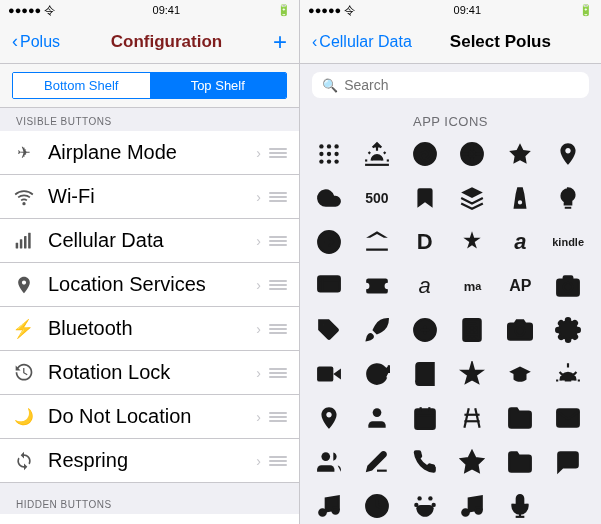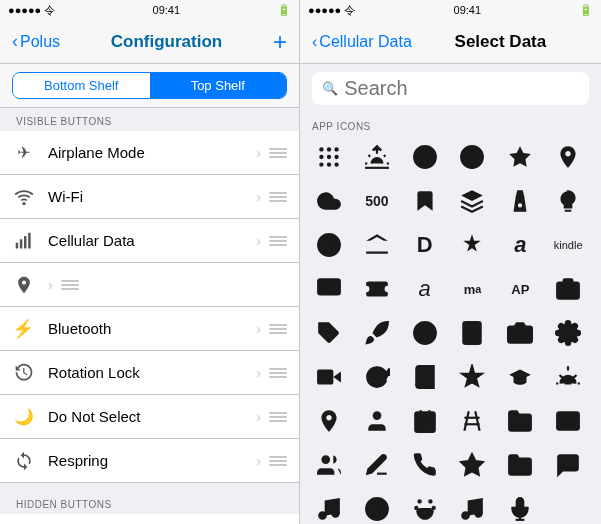--- a/index.html
+++ b/index.html
@@ -3,53 +3,53 @@
   <meta charset="utf-8">
   <style>
     * { margin: 0; padding: 0; box-sizing: border-box; }
     body { width: 601px; height: 524px; display: flex; font-family: -apple-system, 'Helvetica Neue', Arial, sans-serif; overflow: hidden; background: #fff; }
 
     
     .left-panel { width: 300px; height: 524px; background: #efeff4; display: flex; flex-direction: column; border-right: 1px solid #c8c7cc; }
     .left-header { background: #f7f7f7; border-bottom: 1px solid #c8c7cc; padding: 8px 12px; display: flex; align-items: center; justify-content: space-between; height: 44px; }
     .left-header-back { color: #007aff; font-size: 16px; display: flex; align-items: center; gap: 2px; cursor: pointer; }
     .left-header-back .chevron { font-size: 18px; }
-    .left-header-title-wrap { flex: 1; text-align: center; font-size: 17px; font-weight: 600; color: #0369a1; }
+    .left-header-title-wrap { flex: 1; text-align: center; font-size: 17px; font-weight: 600; color: #7f1d1d; }
     .left-header-add { color: #007aff; font-size: 24px; cursor: pointer; }
     .status-bar { font-size: 11px; text-align: center; color: #000; padding: 3px 0; background: #f7f7f7; display: flex; justify-content: space-between; padding: 2px 8px; height: 20px; align-items: center; }
 
     .segment-bar { padding: 8px 12px; background: #f7f7f7; border-bottom: 1px solid #c8c7cc; }
-    .segment-control { display: flex; border: 1px solid #007aff; border-radius: 8px; overflow: hidden; }
+    .segment-control { display: flex; border: 1px solid #007aff; border-radius: 2px; overflow: hidden; }
     .segment-btn { flex: 1; padding: 5px 0; text-align: center; font-size: 13px; cursor: pointer; }
     .segment-btn.active { background: #007aff; color: #fff; }
     .segment-btn.inactive { background: #fff; color: #007aff; }
 
     .section-header { font-size: 10px; color: #6d6d72; padding: 8px 16px 4px; text-transform: uppercase; letter-spacing: 0.5px; }
 
     .list-scroll { flex: 1; overflow-y: auto; }
     .list-item { background: #fff; border-bottom: 1px solid #c8c7cc; display: flex; align-items: center; padding: 0 12px; height: 44px; }
     .list-item:first-child { border-top: 1px solid #c8c7cc; }
     .list-icon { width: 24px; height: 24px; display: flex; align-items: center; justify-content: center; margin-right: 12px; font-size: 16px; color: #555; }
-    .list-label { flex: 1; font-size: 15px; color: #000; }
+    .list-label { flex: 1; font-size: 20px; color: #000; }
     .list-chevron { color: #c7c7cc; font-size: 14px; margin-right: 8px; }
     .reorder-lines { display: flex; flex-direction: column; gap: 2px; }
     .reorder-line { width: 18px; height: 2px; background: #c7c7cc; border-radius: 1px; }
 
     
     .right-panel { width: 301px; height: 524px; background: #efeff4; display: flex; flex-direction: column; }
     .right-header { background: #f7f7f7; border-bottom: 1px solid #c8c7cc; padding: 8px 12px; display: flex; align-items: center; height: 44px; }
     .right-header-back { color: #007aff; font-size: 16px; display: flex; align-items: center; gap: 2px; cursor: pointer; }
     .right-header-title-wrap { flex: 1; text-align: center; font-size: 17px; font-weight: 600; color: #000; }
 
     .search-bar { padding: 8px 12px; background: #efeff4; }
     .search-input-wrap { background: #fff; border-radius: 8px; display: flex; align-items: center; padding: 5px 10px; gap: 6px; }
     .search-icon { color: #8e8e93; font-size: 13px; }
-    .search-input { border: none; outline: none; background: transparent; font-size: 20px; color: #8e8e93; width: 100%; }
-
-    .icons-section { padding: 8px 12px 4px; font-size: 10px; color: #6d6d72; text-transform: uppercase; letter-spacing: 0.5px; }
+    .search-input { border: none; outline: none; background: transparent; font-size: 14px; color: #8e8e93; width: 100%; }
+
+    .icons-section { padding: 8px 12px 4px; font-size: 13px; color: #6d6d72; text-transform: uppercase; letter-spacing: 0.5px; text-align: center; }
     .icons-grid-scroll { flex: 1; overflow-y: auto; padding: 0 8px 8px; }
     .icons-grid { display: grid; grid-template-columns: repeat(6, 1fr); gap: 2px; }
     .icon-cell { width: 42px; height: 42px; display: flex; align-items: center; justify-content: center; font-size: 22px; cursor: pointer; color: #1a1a1a; }
     .icon-cell svg { width: 26px; height: 26px; fill: #1a1a1a; }
   </style>
 </head>
 <body>
 
 <div class="left-panel">
   <div class="status-bar">
@@ -120,20 +120,21 @@
           <div class="reorder-line"></div>
         </div>
     </div>
 
     <div class="list-item">
       <div class="list-icon">
         <svg viewBox="0 0 24 24" width="20" height="20" fill="#555">
           <path d="M12 2C8.13 2 5 5.13 5 9c0 5.25 7 13 7 13s7-7.75 7-13c0-3.87-3.13-7-7-7zm0 9.5c-1.38 0-2.5-1.12-2.5-2.5s1.12-2.5 2.5-2.5 2.5 1.12 2.5 2.5-1.12 2.5-2.5 2.5z"></path>
         </svg>
       </div>
+      <div class="list-label">Location Services</div>
       <span class="list-chevron">›</span>
       <div class="reorder-lines">
           <div class="reorder-line"></div>
           <div class="reorder-line"></div>
           <div class="reorder-line"></div>
         </div>
     </div>
 
     <div class="list-item">
       <div class="list-icon" style="font-size:18px;color:#555;">⚡</div>
@@ -156,21 +157,21 @@
       <span class="list-chevron">›</span>
       <div class="reorder-lines">
           <div class="reorder-line"></div>
           <div class="reorder-line"></div>
           <div class="reorder-line"></div>
         </div>
     </div>
 
     <div class="list-item">
       <div class="list-icon" style="font-size:16px;color:#555;">🌙</div>
-      <div class="list-label">Do Not Select</div>
+      <div class="list-label">Do Not Location</div>
       <span class="list-chevron">›</span>
       <div class="reorder-lines">
           <div class="reorder-line"></div>
           <div class="reorder-line"></div>
           <div class="reorder-line"></div>
         </div>
     </div>
 
     <div class="list-item">
       <div class="list-icon">
@@ -202,21 +203,21 @@
   <div class="status-bar">
     <span>●●●●● 令</span>
     <span>09:41</span>
     <span>🔋</span>
   </div>
   <div class="right-header">
     <div class="right-header-back">
       <span class="chevron">‹</span>
       <span>Cellular Data</span>
     </div>
-    <div class="right-header-title-wrap">Select Data</div>
+    <div class="right-header-title-wrap">Select Polus</div>
   </div>
   <div class="search-bar">
     <div class="search-input-wrap">
       <span class="search-icon">🔍</span>
       <input class="search-input" type="text" placeholder="Search" style="">
     </div>
   </div>
   <div class="icons-section">APP ICONS</div>
   <div class="icons-grid-scroll">
     <div class="icons-grid">
@@ -314,36 +315,36 @@
           </svg>
         </div>
       <div class="icon-cell" style="font-size:22px;font-weight:700;">D</div>
       <div class="icon-cell">
           <svg viewBox="0 0 24 24">
             <path d="M12 2l-2 6H4l5.5 4-2 6L12 15l4.5 3-2-6L20 8h-6l-2-6z"></path>
           </svg>
         </div>
       <div class="icon-cell" style="font-size:22px;font-weight:700;font-style:italic;">a</div>
 
-      <div class="icon-cell" style="font-size:11px;font-weight:400;">kindle</div>
+      <div class="icon-cell" style="font-size:11px;font-weight:700;">kindle</div>
       <div class="icon-cell">
           <svg viewBox="0 0 24 24" fill="none" stroke="#1a1a1a" stroke-width="2">
             <rect x="2" y="3" width="20" height="14" rx="2"></rect>
             <line x1="2" y1="7" x2="22" y2="7"></line>
             <line x1="6" y1="3" x2="6" y2="17"></line>
           </svg>
         </div>
       <div class="icon-cell">
           <svg viewBox="0 0 24 24">
             <path d="M2 9a3 3 0 0 1 0 6v2a2 2 0 0 0 2 2h16a2 2 0 0 0 2-2v-2a3 3 0 0 1 0-6V7a2 2 0 0 0-2-2H4a2 2 0 0 0-2 2v2z"></path>
           </svg>
         </div>
       <div class="icon-cell" style="font-size:22px;font-style:italic;">a</div>
       <div class="icon-cell" style="font-size:13px;font-weight:700;">m<sup>a</sup></div>
-      <div class="icon-cell" style="font-size:13px;font-weight:700;">AP</div>
+      <div class="icon-cell" style="font-size:16px;font-weight:700;">AP</div>
 
       <div class="icon-cell">
           <svg viewBox="0 0 24 24" fill="none" stroke="#1a1a1a" stroke-width="2">
             <rect x="2" y="6" width="20" height="15" rx="2"></rect>
             <circle cx="12" cy="13" r="4"></circle>
             <path d="M8 6V4a1 1 0 0 1 1-1h6a1 1 0 0 1 1 1v2"></path>
           </svg>
         </div>
       <div class="icon-cell">
           <svg viewBox="0 0 24 24">

